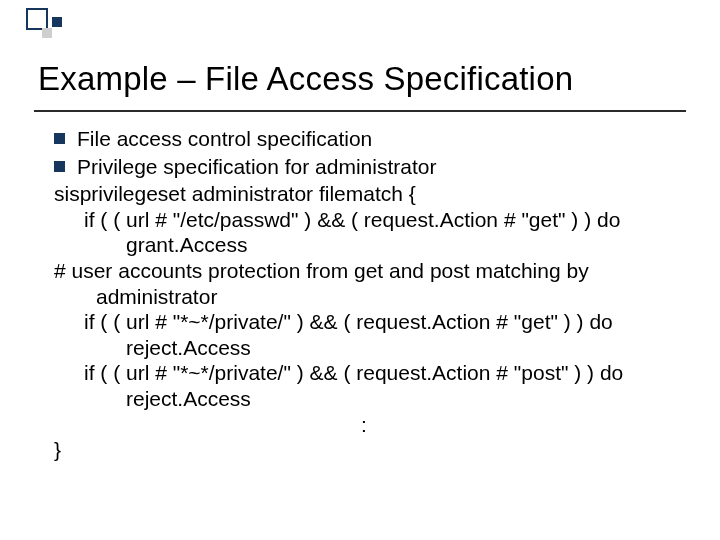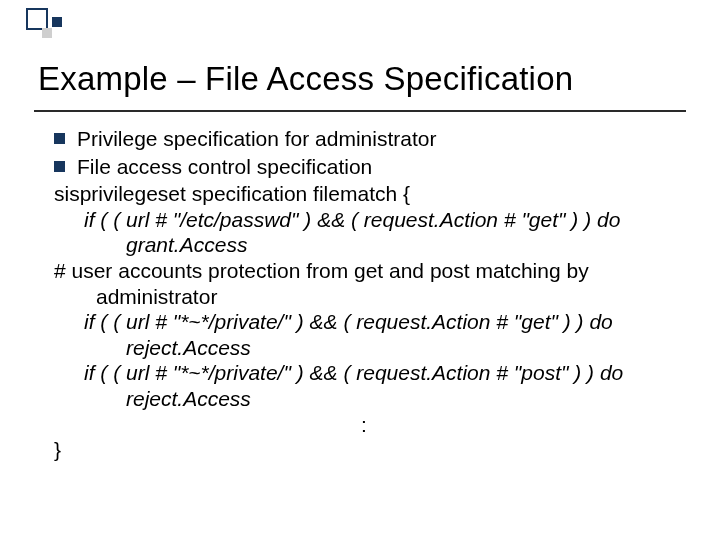--- a/index.html
+++ b/index.html
@@ -64,49 +64,49 @@
     height: 11px;
     background: #17365d;
     margin-top: 7px;
     margin-right: 12px;
     flex: none;
   }
   .code-line {
     white-space: pre-wrap;
   }
   .hang1 { padding-left: 42px; text-indent: -42px; }
-  .indent1hang { padding-left: 72px; text-indent: -42px; font-style: italic; }
+  .indent1hang { padding-left: 72px; text-indent: -42px; }
   .center-colon { text-align: center; padding-left: 0; }
 </style>
 </head>
 <body>
 
 <div class="slide">
 
   <div class="corner-deco">
     <div class="sq sq-outline"></div>
     <div class="sq sq-dark"></div>
     <div class="sq sq-light"></div>
   </div>
 
   <div class="title">Example – File Access Specification</div>
   <div class="title-rule"></div>
 
   <div class="body">
 
     <div class="bullet-row">
       <span class="bullet"></span>
-      <span>Privilege specification for administrator</span>
+      <span>File access control specification</span>
     </div>
     <div class="bullet-row">
       <span class="bullet"></span>
-      <span>File access control specification</span>
+      <span>Privilege specification for administrator</span>
     </div>
 
-    <div class="code-line">sisprivilegeset specification filematch {</div>
+    <div class="code-line">sisprivilegeset administrator filematch {</div>
     <div class="code-line indent1hang">if ( ( url # "/etc/passwd" ) &amp;&amp; ( request.Action # "get" ) ) do grant.Access</div>
     <div class="code-line hang1"># user accounts protection from get and post matching by administrator</div>
     <div class="code-line indent1hang">if ( ( url # "*~*/private/" ) &amp;&amp; ( request.Action # "get" ) ) do reject.Access</div>
     <div class="code-line indent1hang">if ( ( url # "*~*/private/" ) &amp;&amp; ( request.Action # "post" ) ) do reject.Access</div>
     <div class="code-line center-colon">:</div>
     <div class="code-line">}</div>
 
   </div>
 </div>
 

